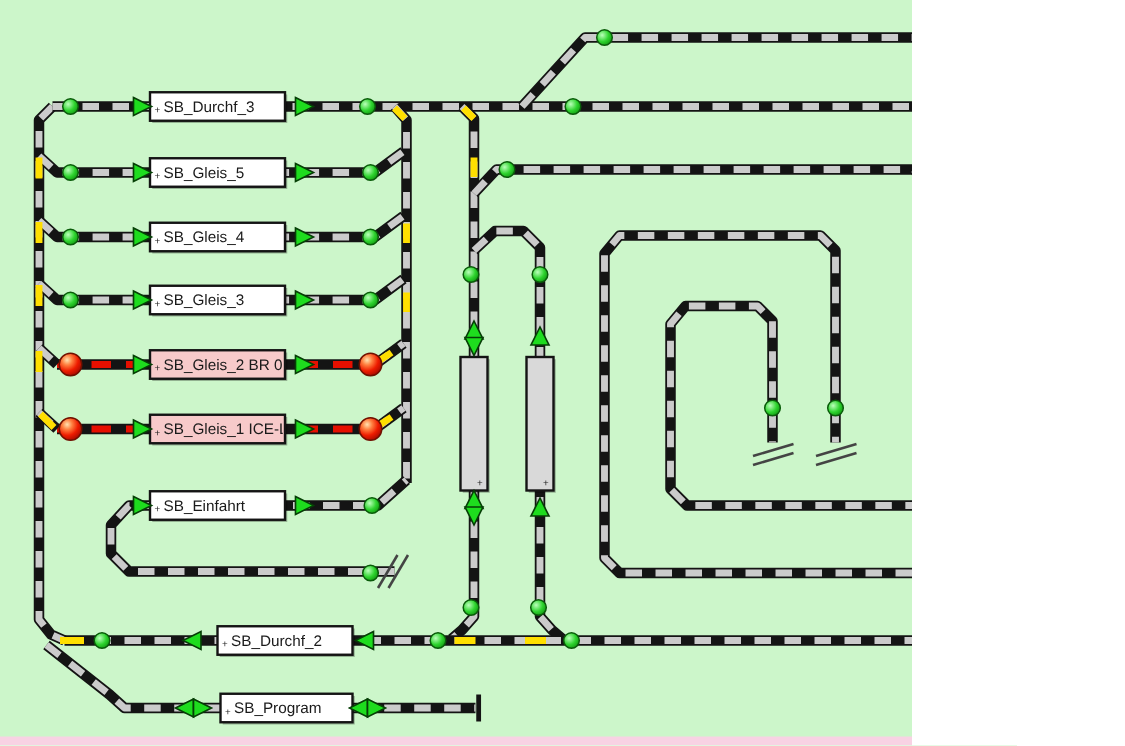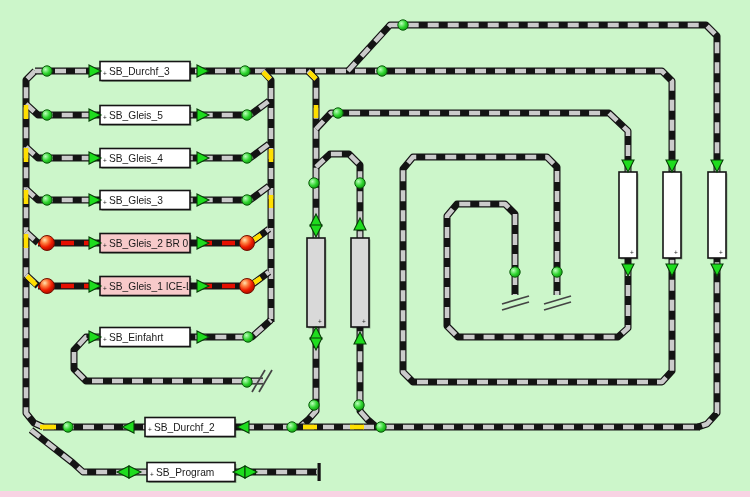--- a/index.html
+++ b/index.html
@@ -1,16 +1,16 @@
 <!DOCTYPE html>
 <html><head>
 <meta charset="utf-8">
 <style>
   html,body{margin:0;padding:0;}
-  .plan{position:relative;width:750px;height:497px;overflow:hidden;
+  .plan{position:relative;width:608px;height:497px;overflow:hidden;
         font-family:"Liberation Sans",sans-serif;}
   .plan svg{position:absolute;left:0;top:0;}
   .edge{position:absolute;left:0;bottom:0;width:750px;height:6px;}
 </style>
 </head>
 <body>
 
 <div class="plan" style="background: rgb(204, 246, 202);">
   <svg id="plan-svg" width="750" height="497" viewBox="0 0 750 497">
       <defs>

